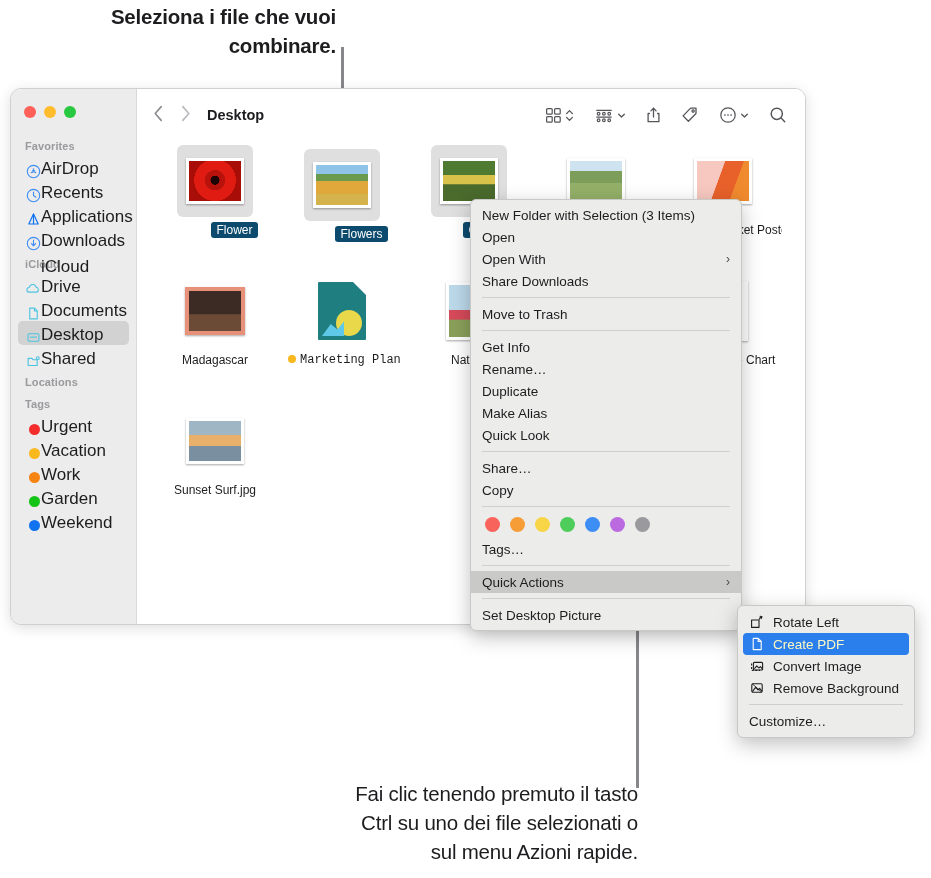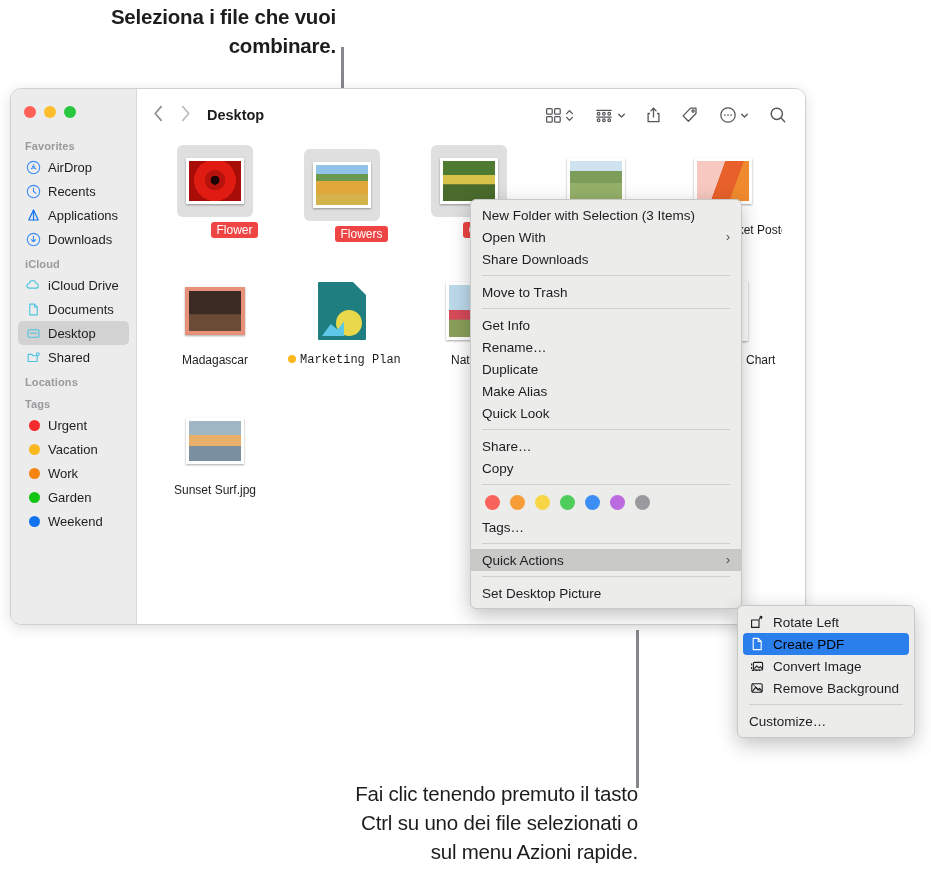--- a/index.html
+++ b/index.html
@@ -63,28 +63,27 @@
   .tl-green { background: #28c840; }
 
   .sb-group-title {
     font-size: 11px;
     font-weight: bold;
     color: #9a9a9e;
     padding: 7px 0 3px 14px;
     letter-spacing: .1px;
   }
   .sb-item {
-    display: flex; align-items: center;
+    display: flex; align-items: flex-end;
     height: 24px;
     margin: 0 7px;
     padding-left: 7px;
     border-radius: 5px;
-    font-size: 13px;
+    font-size: 17px;
     color: #1d1d1f;
-    gap: 7px;
   }
   .sb-item.selected { background: #d2d2d2; }
   .sb-icon { width: 16px; height: 16px; flex: 0 0 16px; display:flex; align-items:center; justify-content:center; }
   .sb-icon svg { display: block; }
   .tagdot { width: 11px; height: 11px; border-radius: 50%; margin-left: 2px; }
 
   
   #main { flex: 1; position: relative; background: #ffffff; }
 
   #toolbar {
@@ -132,21 +131,21 @@
     display: inline-block;
     margin-top: 5px;
     font-size: 12px;
     color: #1d1d1f;
     padding: 1px 5px;
     border-radius: 3px;
     max-width: 118px;
     overflow: hidden;
     white-space: nowrap;
   }
-  .file-label.sel { background: #ef4444; color: #ffffff; margin-left: 39px; }
+  .file-label.sel { background: #0c4a6e; color: #ffffff; margin-left: 39px; }
   .dot-tag { display:inline-block; width:8px; height:8px; border-radius:50%; margin-right:4px; vertical-align: 0px;}
 
   
   #context-menu {
     position: absolute;
     left: 470px; top: 199px;
     width: 272px;
     background: #ececeb;
     border: 1px solid #c8c8c6;
     border-radius: 6px;
@@ -183,21 +182,21 @@
   .sm-item {
     height: 22px;
     display: flex; align-items: center;
     margin: 0 5px;
     padding: 0 6px;
     border-radius: 4px;
     font-size: 13.5px;
     color: #1d1d1f;
     gap: 8px;
   }
-  .sm-item.sel { background: #2b7fec; color: #000000; }
+  .sm-item.sel { background: #2b7fec; color: #fef9c3; }
   .sm-icon { width: 16px; flex: 0 0 16px; display: flex; align-items: center; justify-content: center; }
   .sm-sep { height: 1px; background: #cfcfcd; margin: 5px 11px; }
 </style>
 </head>
 <body>
 
 <div id="stage">
 
   <div class="caption" id="caption-top">Seleziona i file che vuoi
 combinare.</div>
@@ -513,20 +512,23 @@
         </div>
       </div>
     </div>
   </div>
 
   <div id="context-menu">
     <div class="cm-item">
         <span>New Folder with Selection (3 Items)</span>
       </div>
     <div class="cm-item">
+        <span>Open</span>
+      </div>
+    <div class="cm-item">
       <span>Open With</span>
       <span class="cm-arrow">›</span>
     </div>
     <div class="cm-item">
         <span>Share Downloads</span>
       </div>
 
     <div class="cm-sep"></div>
     <div class="cm-item">
         <span>Move to Trash</span>

